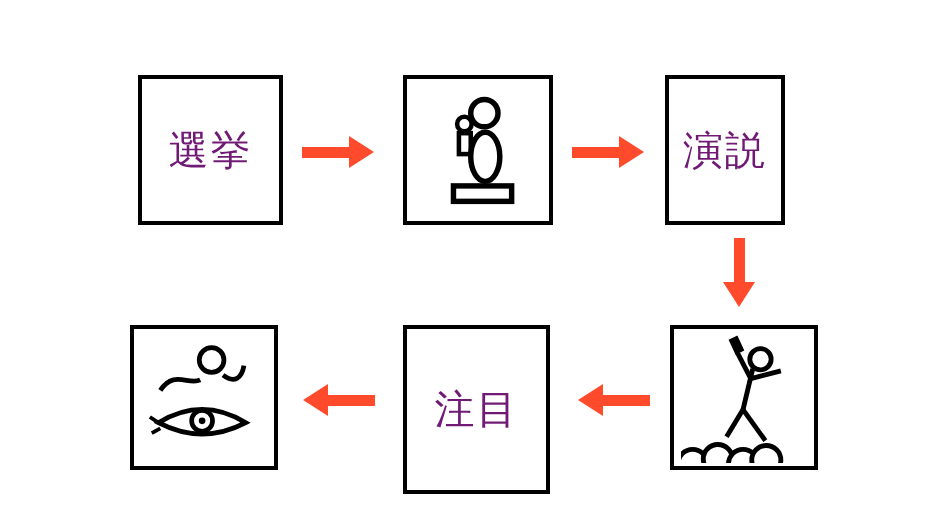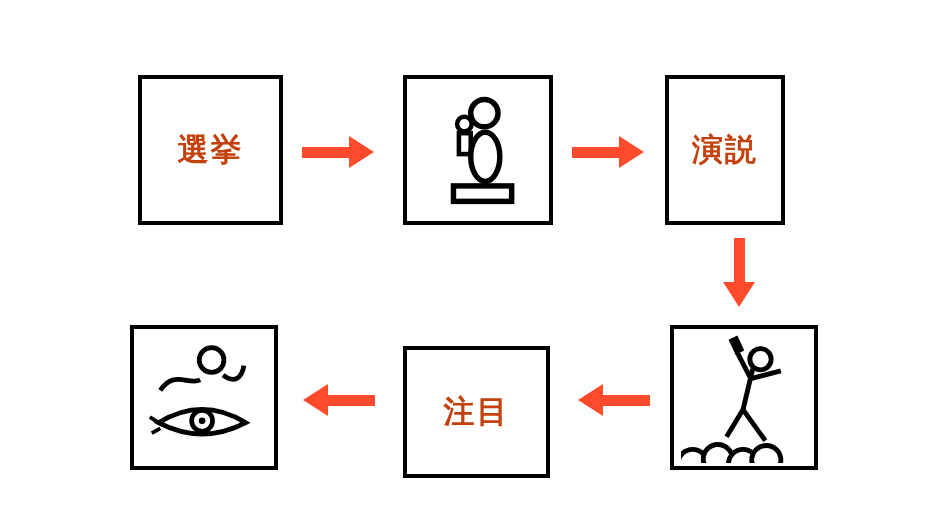--- a/index.html
+++ b/index.html
@@ -14,23 +14,23 @@
   .box {
     position: absolute;
     border: 4px solid var(--ink);
     background: #ffffff;
     box-sizing: border-box;
     display: flex;
     align-items: center;
     justify-content: center;
   }
   .box-label {
-    font-size: 31px;
-    font-weight: 700;
-    color: #c2410c;
+    font-size: 40px;
+    font-weight: 400;
+    color: #701a75;
     letter-spacing: 2px;
   }
   .arrow {
     position: absolute;
     display: flex;
     align-items: center;
   }
   .arrow.down { flex-direction: column; }
   .shaft { background: var(--accent); height: 11px; width: 47px; }
   .arrow.down .shaft { width: 11px; height: 44px; }
@@ -110,21 +110,21 @@
         <circle cx="88" cy="132" r="15" stroke-width="5" fill="#fff"></circle>
       </svg>
     </span>
   </div>
 
   <div class="arrow" style="left:578px; top:384px;">
     <div class="head-left"></div>
     <div class="shaft"></div>
   </div>
 
-  <div class="box" style="left:403px; top:325px; width:147px; height:132px;margin-top:21px;">
+  <div class="box" style="left:403px; top:325px; width:147px; height:169px;">
     <span class="box-label">注目</span>
   </div>
 
   <div class="arrow" style="left:303px; top:384px;">
     <div class="head-left"></div>
     <div class="shaft"></div>
   </div>
 
   <div class="box" style="left:130px; top:325px; width:148px; height:145px;">
     <span>

